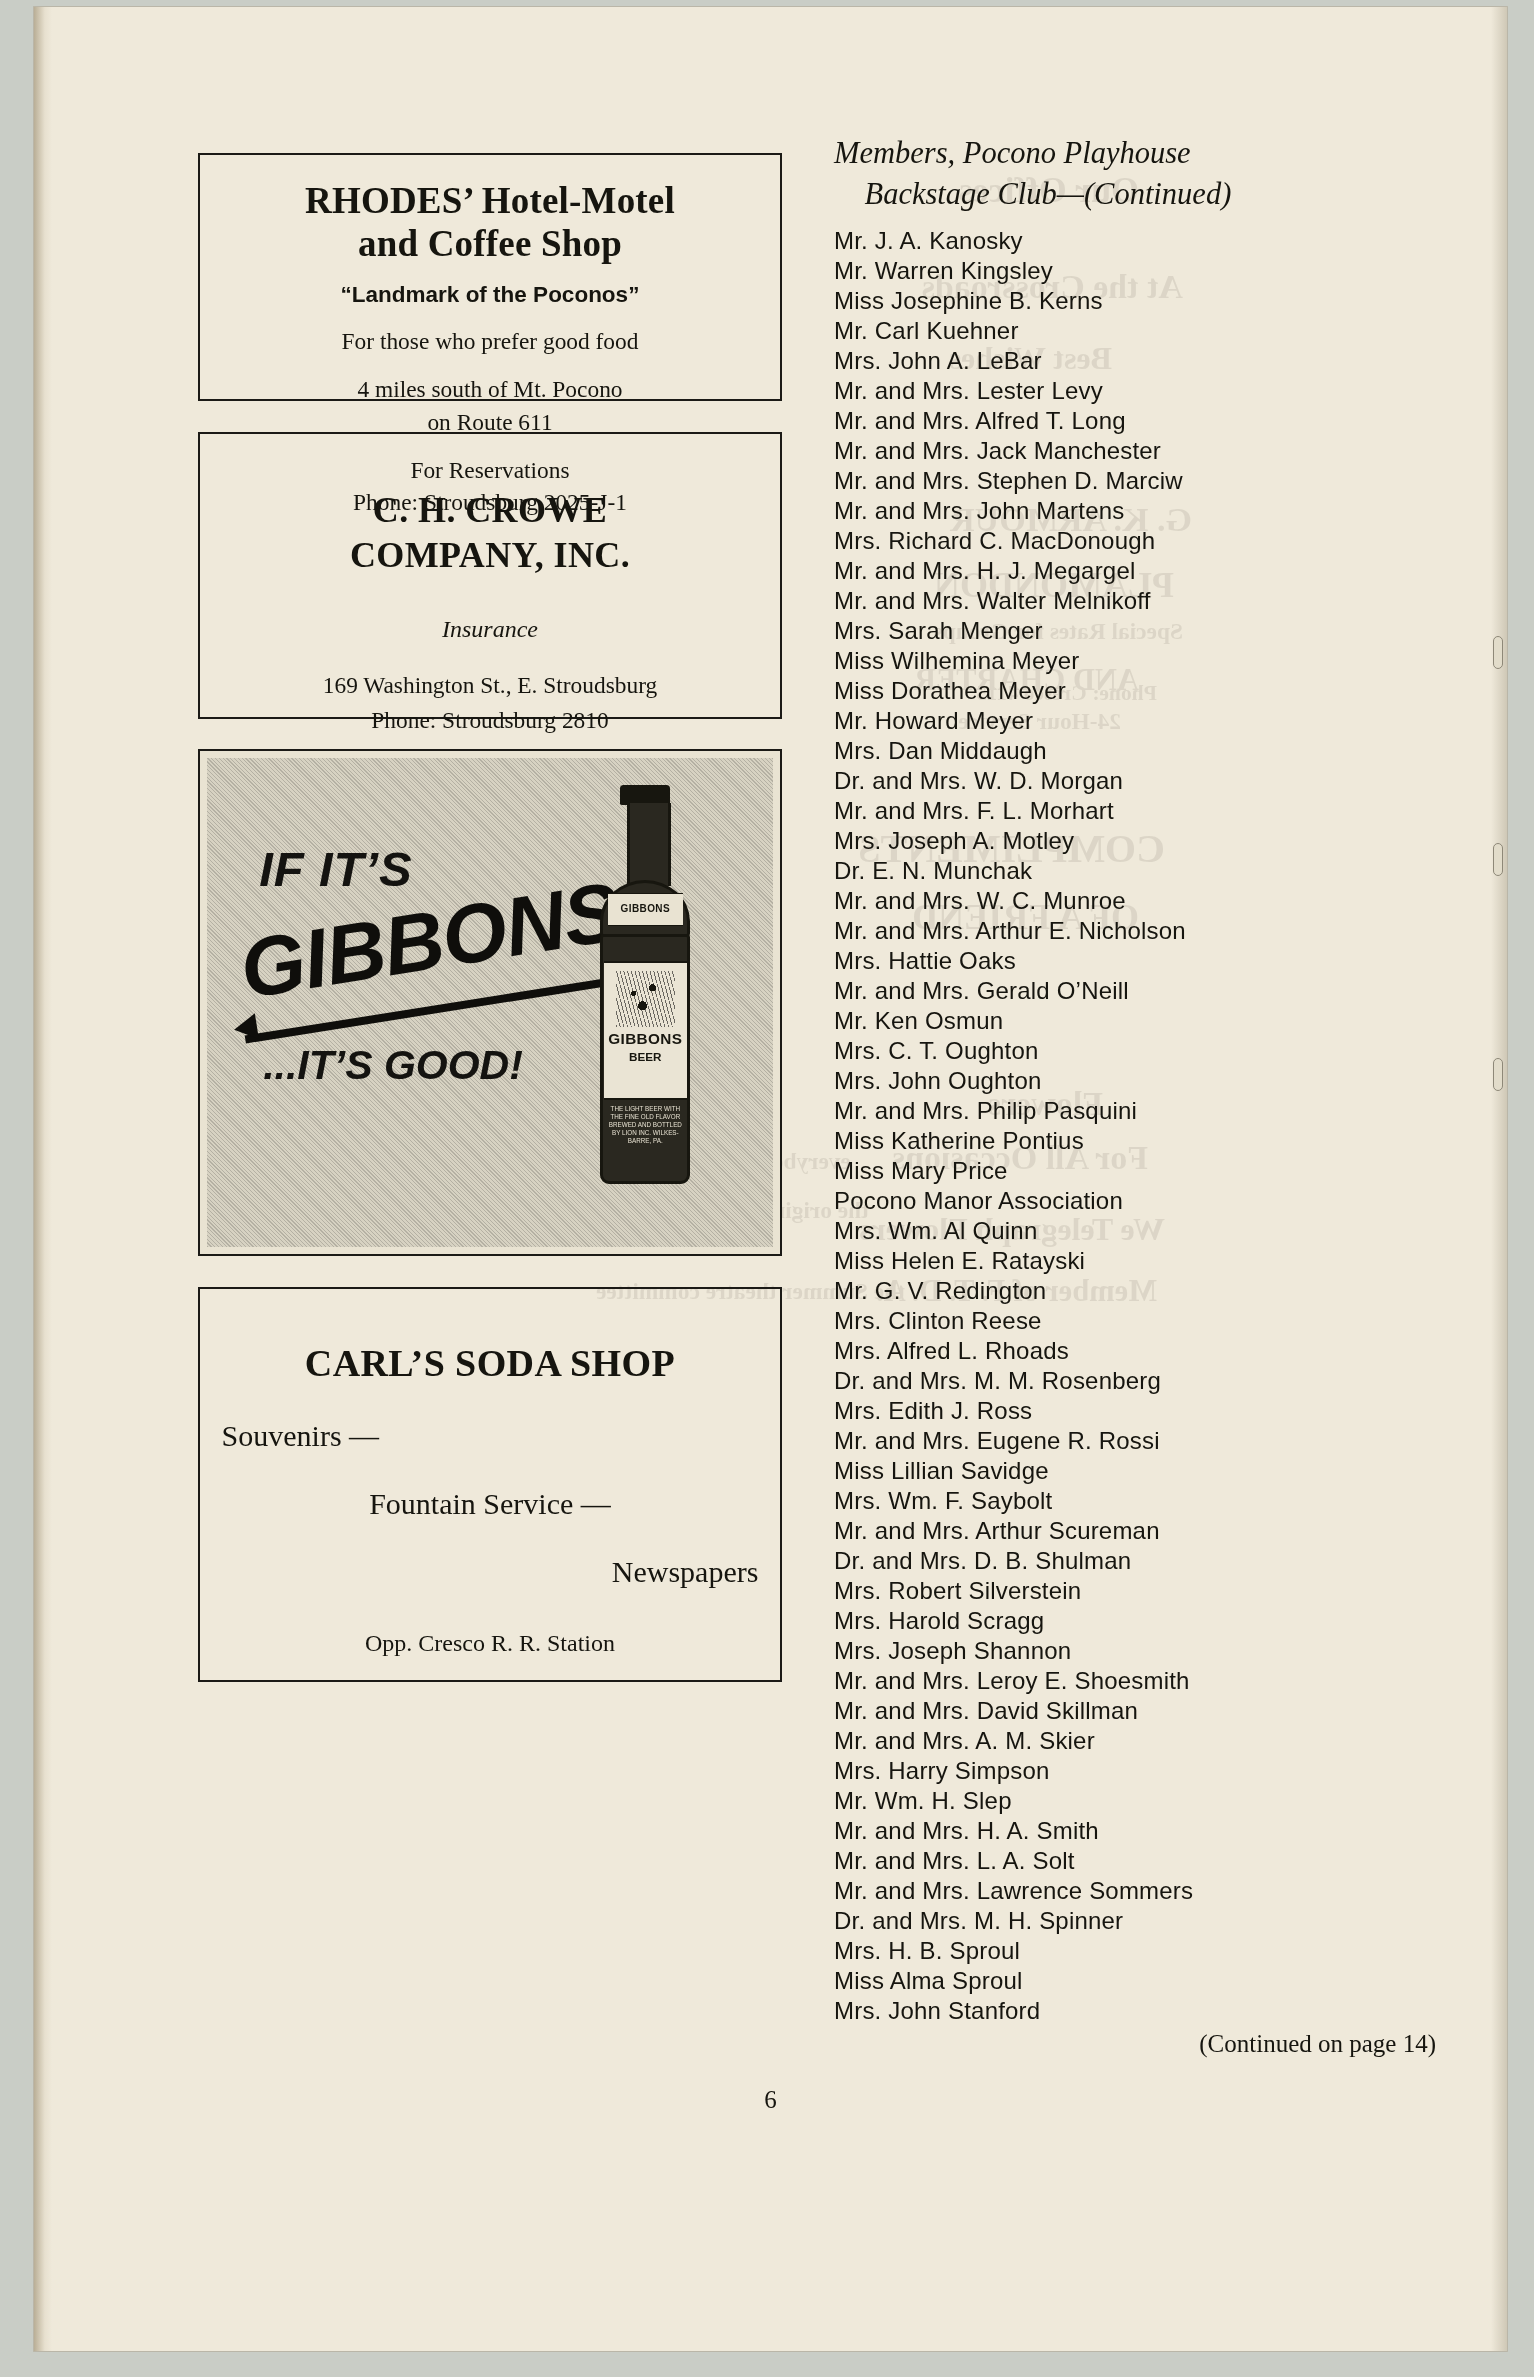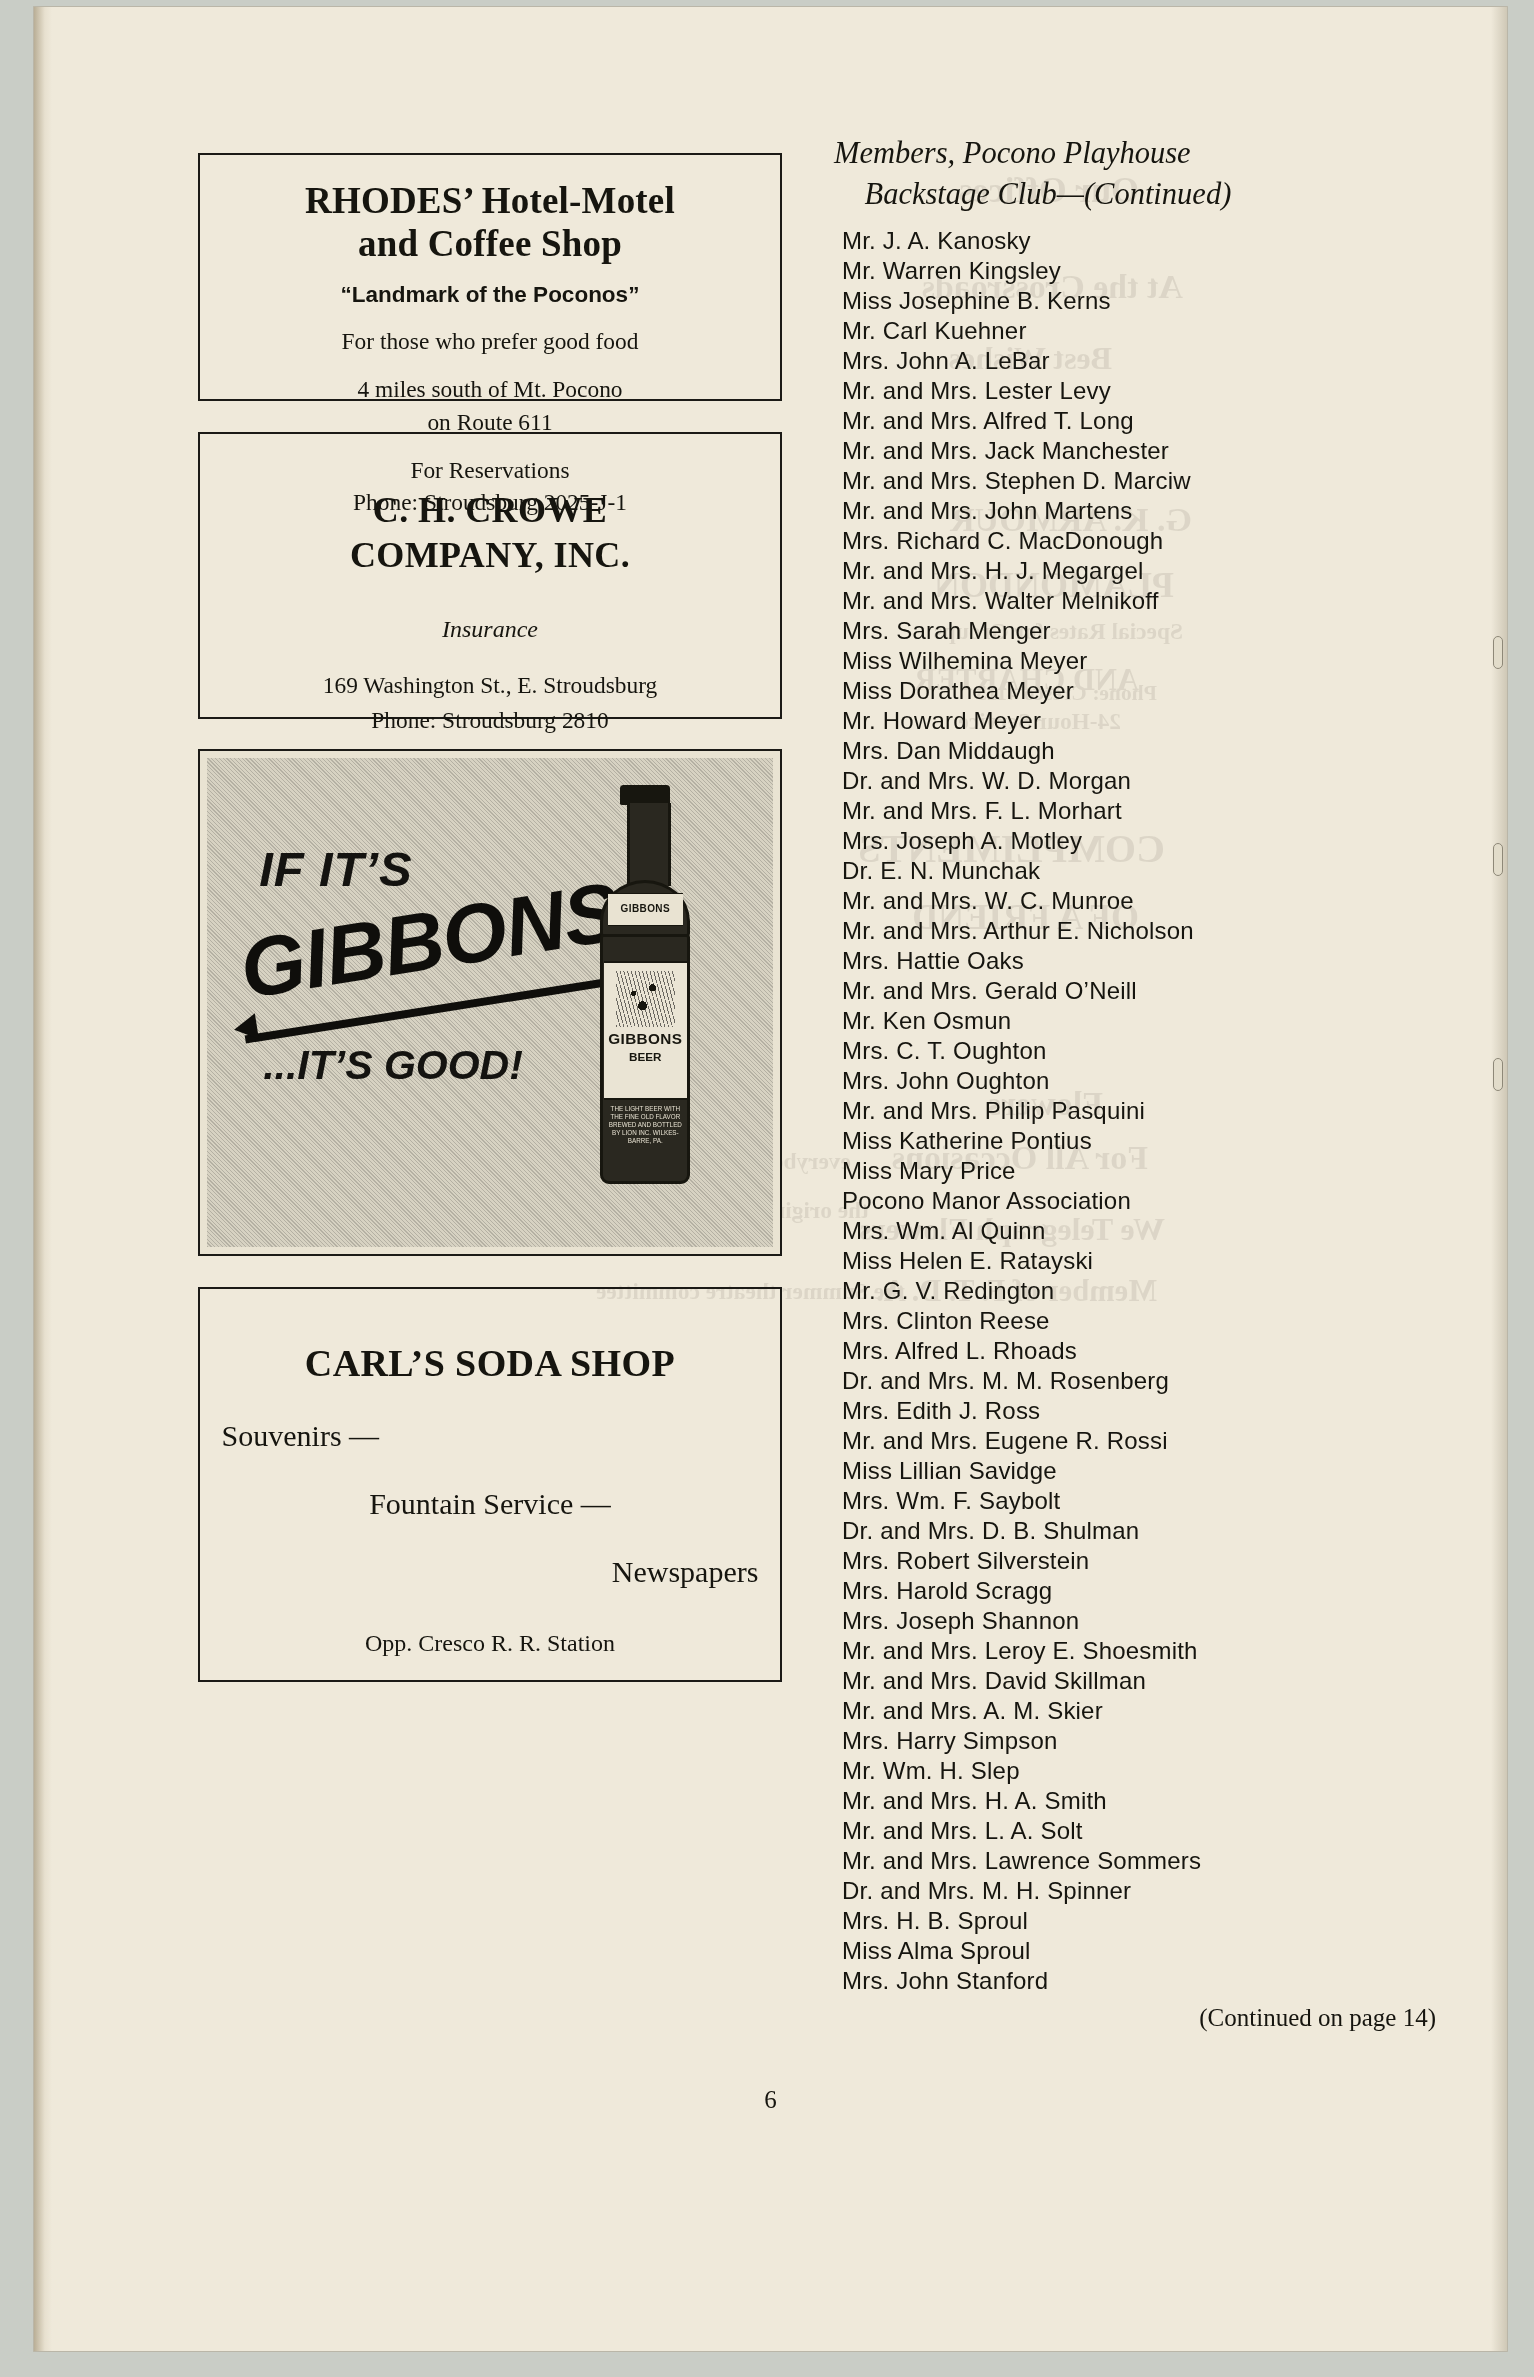--- a/index.html
+++ b/index.html
@@ -326,21 +326,21 @@
     font-family: "Liberation Serif", serif;
     font-style: italic;
     font-size: 30.5px;
     color: #16150f;
     line-height: 1.35;
     margin-bottom: 10.8px;
   }
   .list-title .l2 { padding-left: 30.5px; display: block; }
   .member-list {
     list-style: none;
-    margin: 8px;
+    margin: 0;
     padding: 0;
   }
   .member-list li {
     font-family: "Liberation Sans", sans-serif;
     font-size: 24px;
     line-height: 30px;
     color: #16150f;
     white-space: nowrap;
     letter-spacing: 0.2px;
   }
@@ -497,20 +497,21 @@
           <li>Mrs. Wm. Al Quinn</li>
           <li>Miss Helen E. Ratayski</li>
           <li>Mr. G. V. Redington</li>
           <li>Mrs. Clinton Reese</li>
           <li>Mrs. Alfred L. Rhoads</li>
           <li>Dr. and Mrs. M. M. Rosenberg</li>
           <li>Mrs. Edith J. Ross</li>
           <li>Mr. and Mrs. Eugene R. Rossi</li>
           <li>Miss Lillian Savidge</li>
           <li>Mrs. Wm. F. Saybolt</li>
+          <li>Mr. and Mrs. Arthur Scureman</li>
           <li>Dr. and Mrs. D. B. Shulman</li>
           <li>Mrs. Robert Silverstein</li>
           <li>Mrs. Harold Scragg</li>
           <li>Mrs. Joseph Shannon</li>
           <li>Mr. and Mrs. Leroy E. Shoesmith</li>
           <li>Mr. and Mrs. David Skillman</li>
           <li>Mr. and Mrs. A. M. Skier</li>
           <li>Mrs. Harry Simpson</li>
           <li>Mr. Wm. H. Slep</li>
           <li>Mr. and Mrs. H. A. Smith</li>

